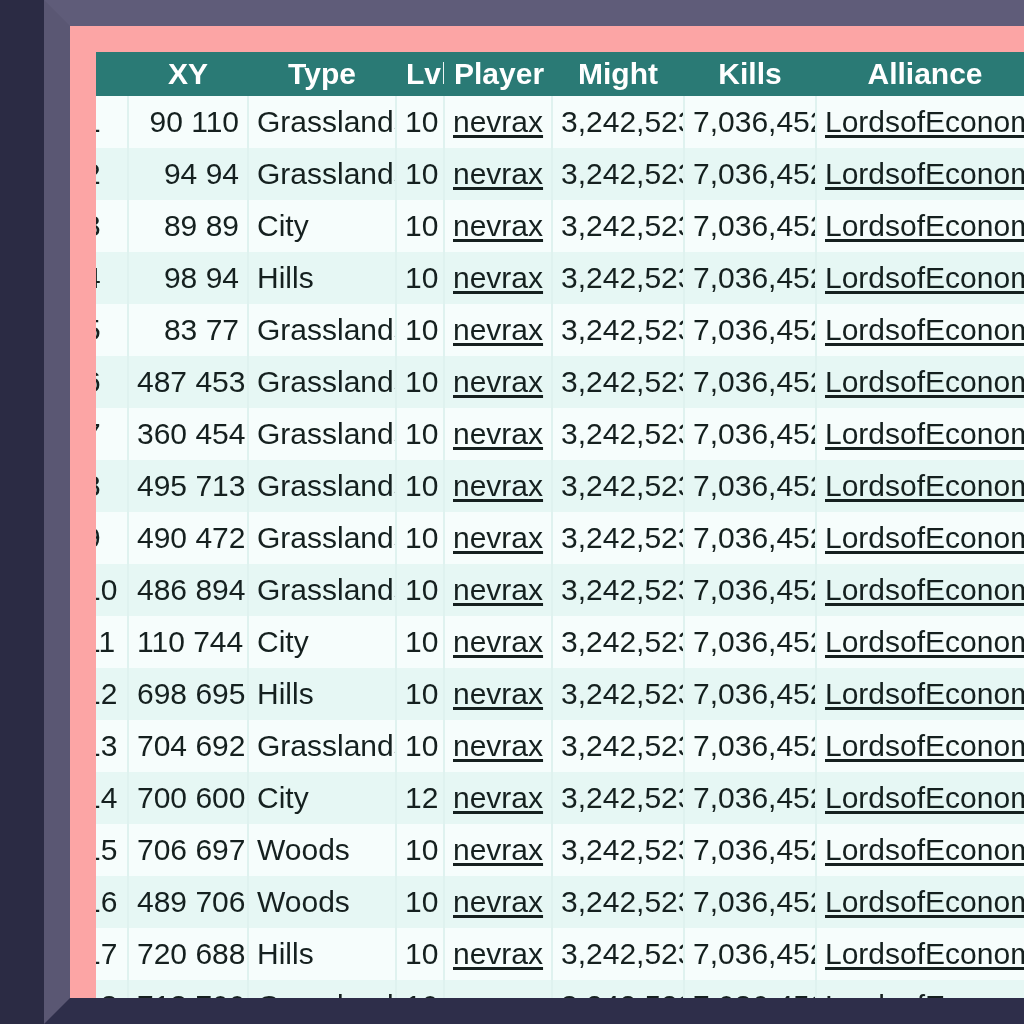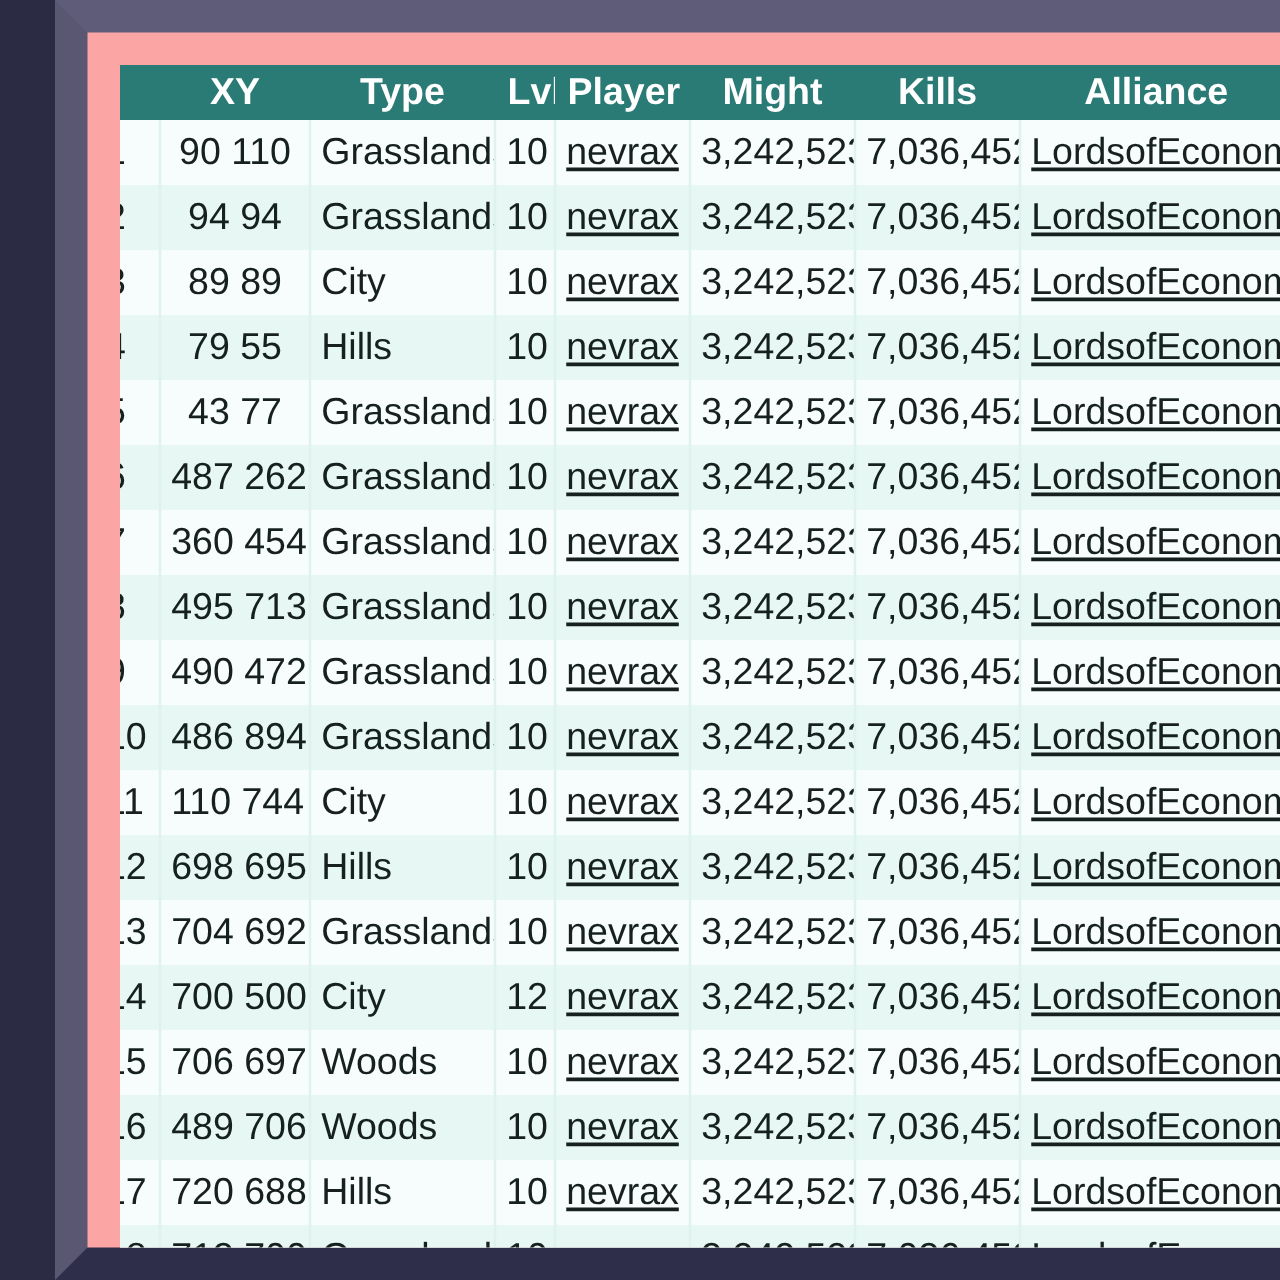--- a/index.html
+++ b/index.html
@@ -77,21 +77,21 @@
   col.c-xy       { width: 120px; }
   col.c-type     { width: 148px; }
   col.c-lvl      { width: 48px;  }
   col.c-player   { width: 108px; }
   col.c-might    { width: 132px; }
   col.c-kills    { width: 132px; }
   col.c-alliance { width: 218px; }
   col.c-amight   { width: 162px; }
 
   td.idx      { text-align: left;  padding-left: 6px; }
-  td.xy       { text-align: center;  }
+  td.xy       { text-align: right;  }
   td.type     { text-align: left;  }
   td.lvl      { text-align: right; padding-right: 6px; }
   td.player   { text-align: center; padding-right: 4px; }
   td.might    { text-align: right; }
   td.kills    { text-align: right; }
   td.alliance { text-align: center; }
   td.amight   { text-align: right; padding-right: 10px; border-right: none; }
 
   a.cell-link {
     color: #15201f;
@@ -158,43 +158,43 @@
             <td class="type">City</td>
             <td class="lvl">10</td>
             <td class="player"><a class="cell-link" href="#">nevrax</a></td>
             <td class="might">3,242,523</td>
             <td class="kills">7,036,452</td>
             <td class="alliance"><a class="cell-link" href="#">LordsofEconomy</a></td>
             <td class="amight">46,549</td>
           </tr>
           <tr class="row-even">
             <td class="idx">4</td>
-            <td class="xy">79 55</td>
+            <td class="xy">98 94</td>
             <td class="type">Hills</td>
             <td class="lvl">10</td>
             <td class="player"><a class="cell-link" href="#">nevrax</a></td>
             <td class="might">3,242,523</td>
             <td class="kills">7,036,452</td>
             <td class="alliance"><a class="cell-link" href="#">LordsofEconomy</a></td>
             <td class="amight">46,549</td>
           </tr>
           <tr class="row-odd">
             <td class="idx">5</td>
-            <td class="xy">43 77</td>
+            <td class="xy">83 77</td>
             <td class="type">Grasslands</td>
             <td class="lvl">10</td>
             <td class="player"><a class="cell-link" href="#">nevrax</a></td>
             <td class="might">3,242,523</td>
             <td class="kills">7,036,452</td>
             <td class="alliance"><a class="cell-link" href="#">LordsofEconomy</a></td>
             <td class="amight">46,549</td>
           </tr>
           <tr class="row-even">
             <td class="idx">6</td>
-            <td class="xy">487 262</td>
+            <td class="xy">487 453</td>
             <td class="type">Grasslands</td>
             <td class="lvl">10</td>
             <td class="player"><a class="cell-link" href="#">nevrax</a></td>
             <td class="might">3,242,523</td>
             <td class="kills">7,036,452</td>
             <td class="alliance"><a class="cell-link" href="#">LordsofEconomy</a></td>
             <td class="amight">46,549</td>
           </tr>
           <tr class="row-odd">
             <td class="idx">7</td>
@@ -268,21 +268,21 @@
             <td class="type">Grasslands</td>
             <td class="lvl">10</td>
             <td class="player"><a class="cell-link" href="#">nevrax</a></td>
             <td class="might">3,242,523</td>
             <td class="kills">7,036,452</td>
             <td class="alliance"><a class="cell-link" href="#">LordsofEconomy</a></td>
             <td class="amight">46,549</td>
           </tr>
           <tr class="row-even">
             <td class="idx">14</td>
-            <td class="xy">700 500</td>
+            <td class="xy">700 600</td>
             <td class="type">City</td>
             <td class="lvl">12</td>
             <td class="player"><a class="cell-link" href="#">nevrax</a></td>
             <td class="might">3,242,523</td>
             <td class="kills">7,036,452</td>
             <td class="alliance"><a class="cell-link" href="#">LordsofEconomy</a></td>
             <td class="amight">46,549</td>
           </tr>
           <tr class="row-odd">
             <td class="idx">15</td>

